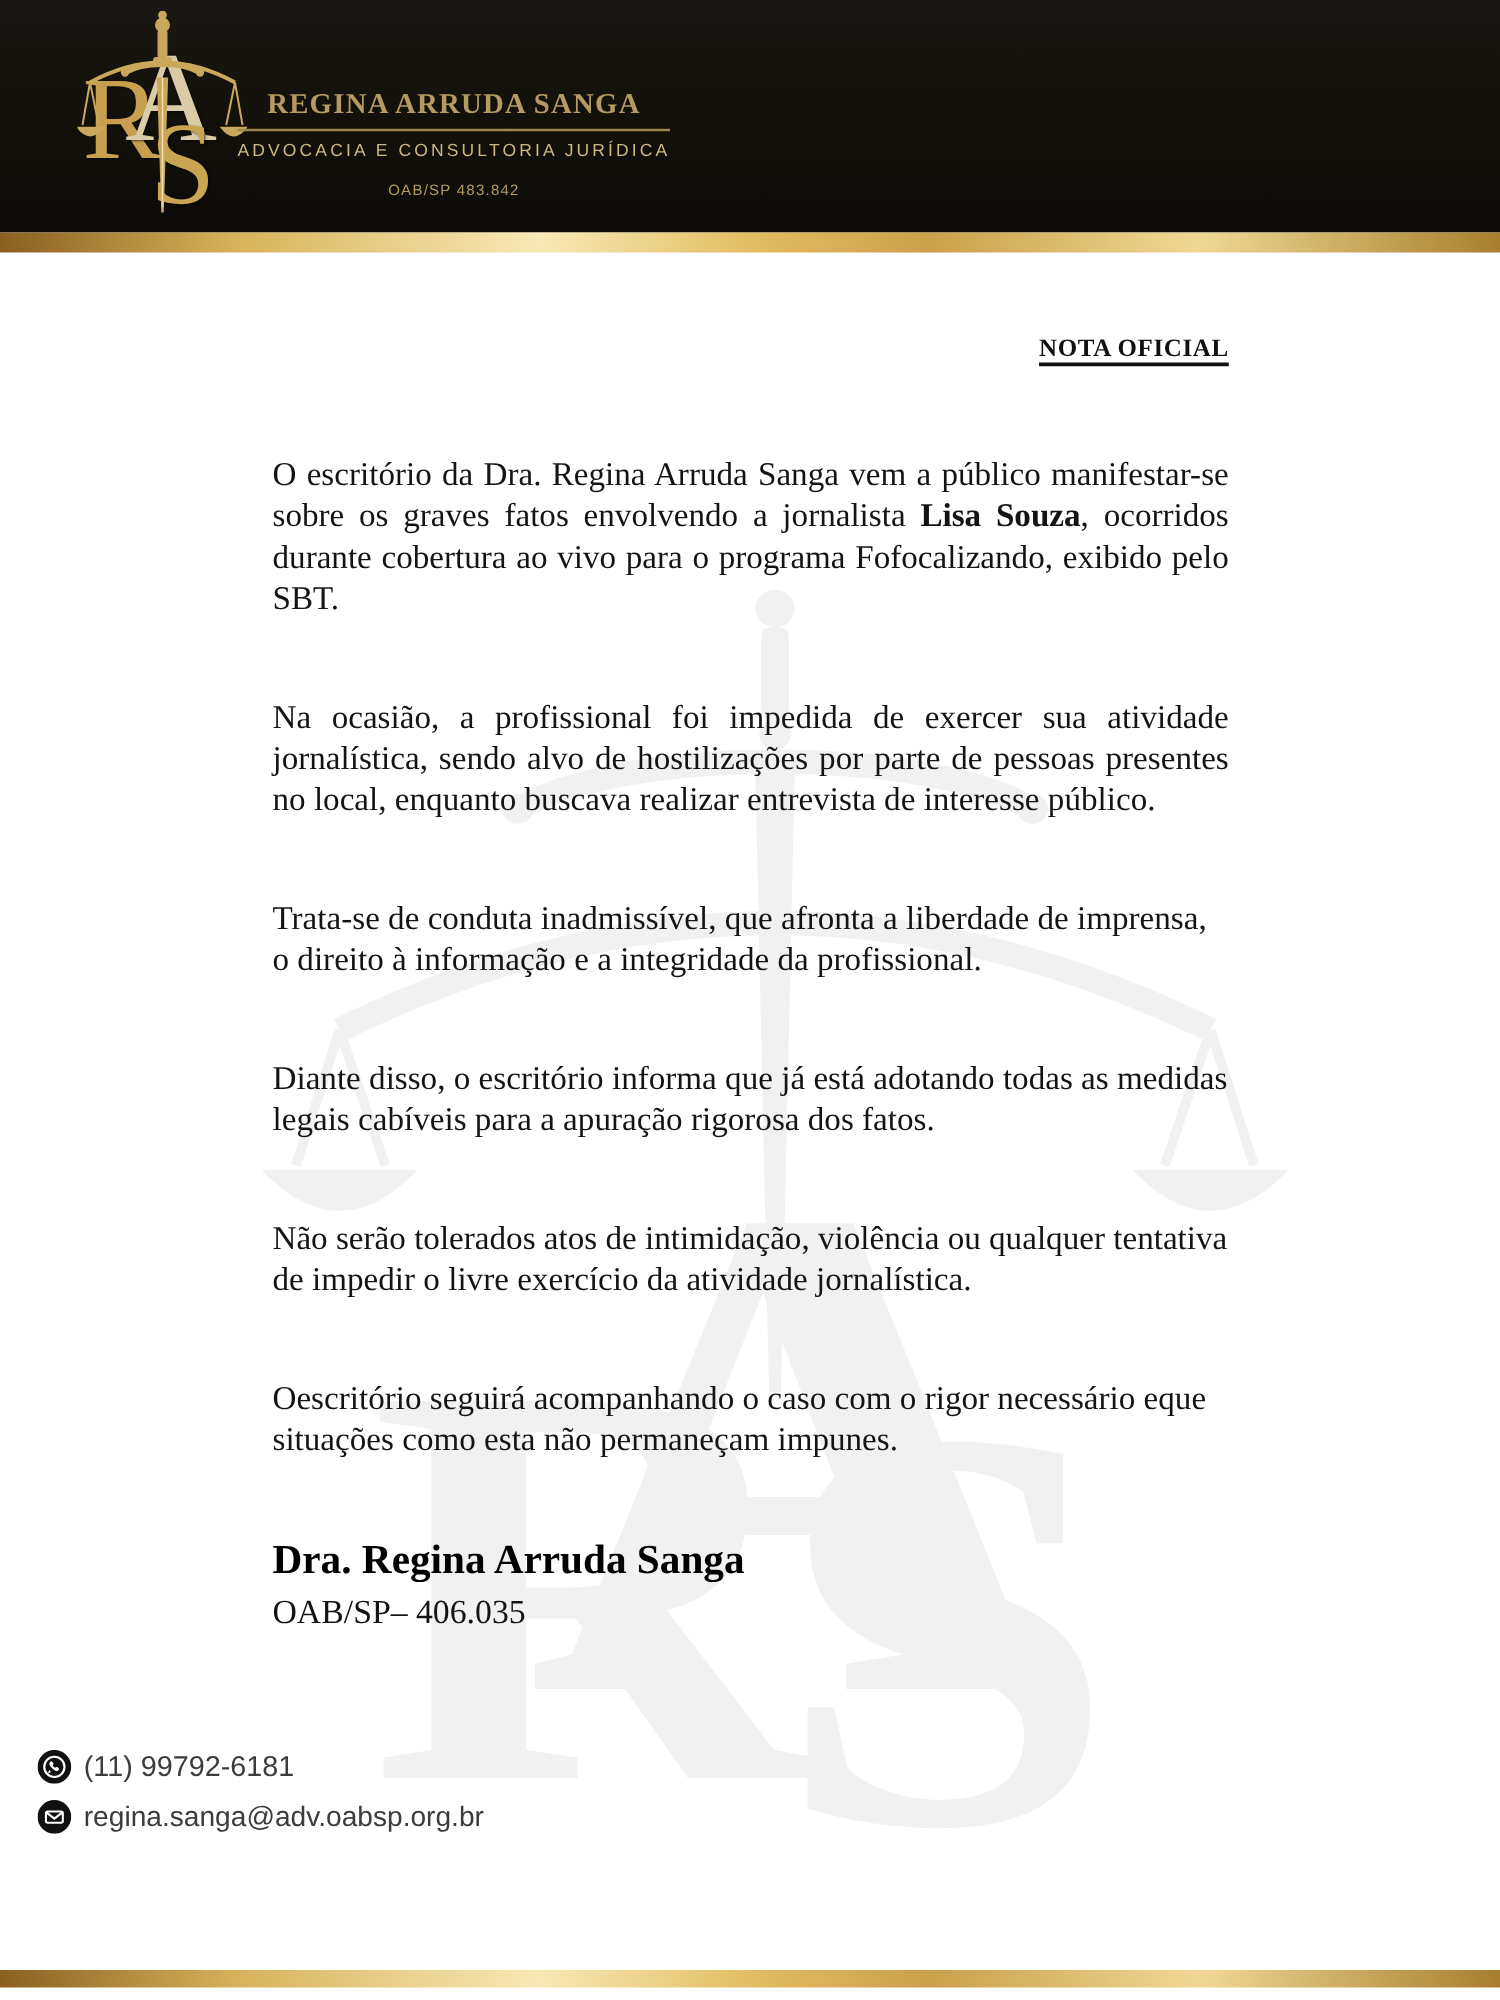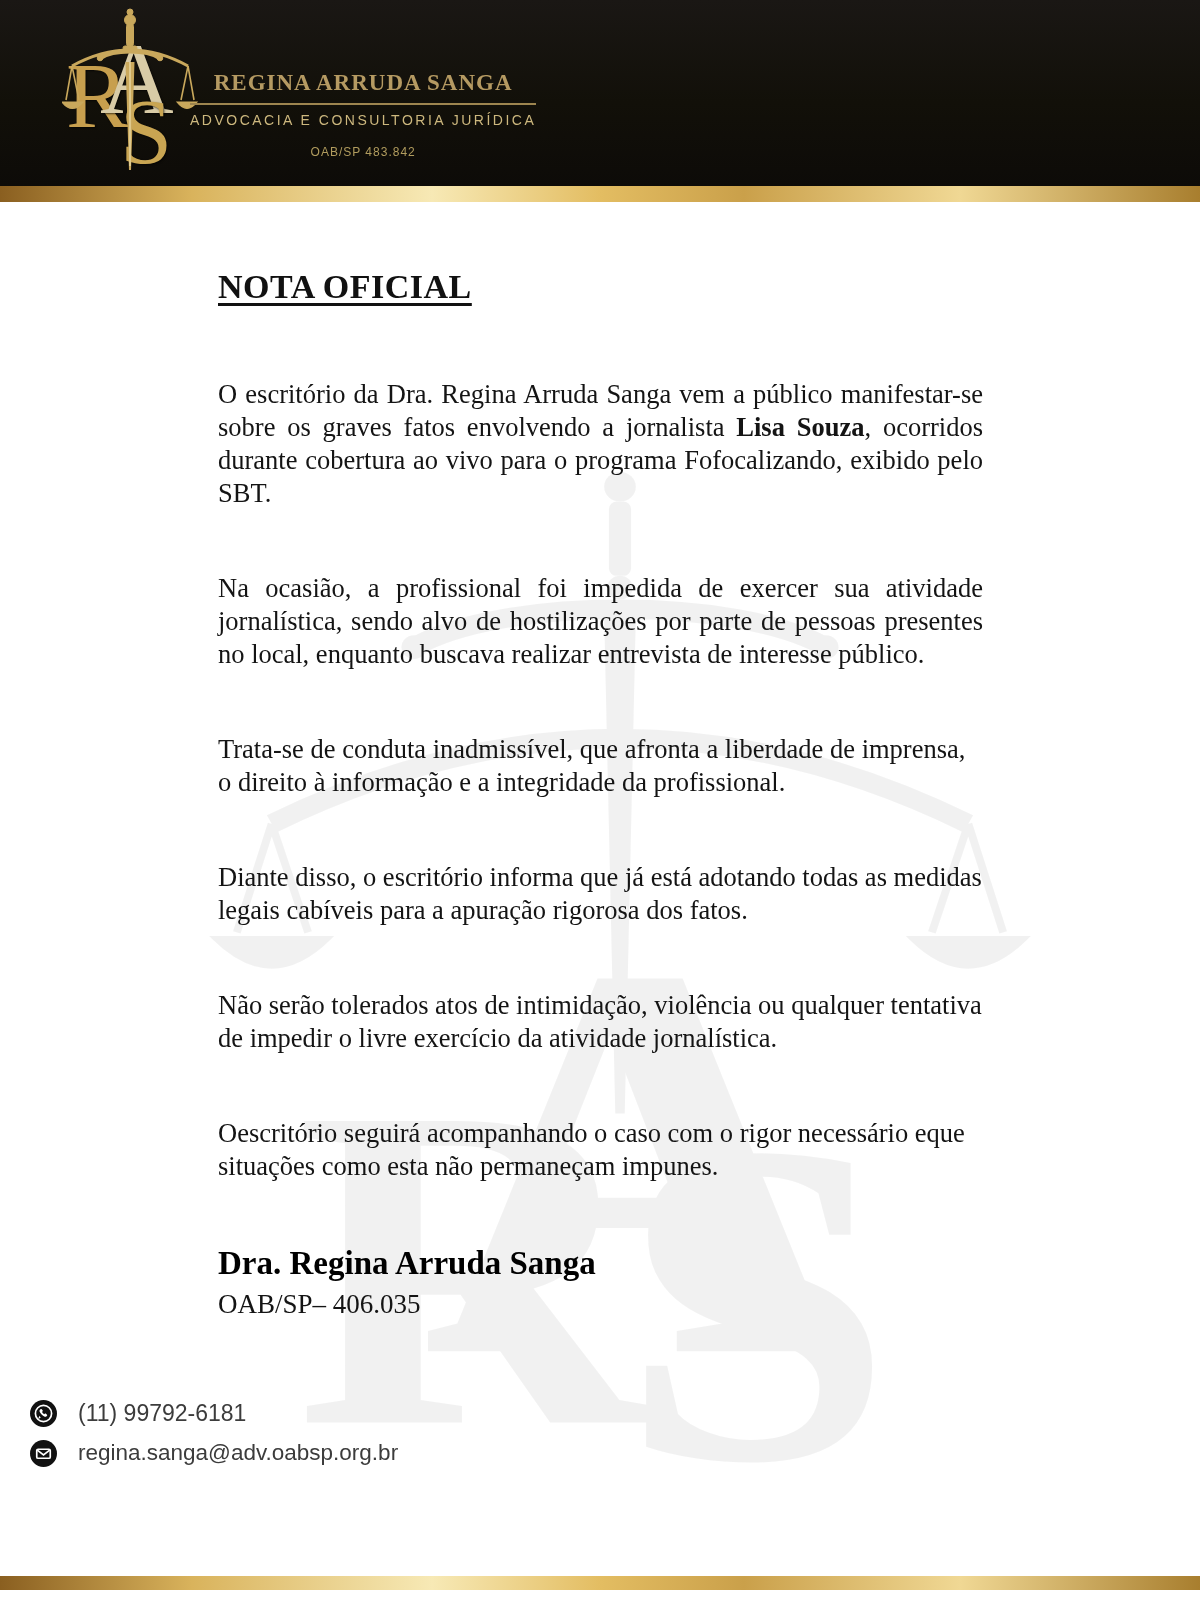--- a/index.html
+++ b/index.html
@@ -30,32 +30,32 @@
              font-family:"Liberation Sans",sans-serif;white-space:nowrap;}
   .brand-oab{margin-top:17px;font-size:12px;letter-spacing:1px;color:#b19c5e;
              font-family:"Liberation Sans",sans-serif;}
 
   
   .watermark{position:absolute;left:145px;top:460px;width:950px;height:1010px;
              opacity:.055;z-index:0;pointer-events:none;}
 
   
   .content{position:relative;z-index:1;padding:268px 217px 0 218px;box-sizing:border-box;}
-  .note-title{margin:0 0 72px 0;text-align:left;font-size:34px;font-weight:bold;
+  .note-title{margin:0 0 72px 0;text-align:right;font-size:20px;font-weight:bold;
               letter-spacing:.5px;color:#111;
               text-decoration:underline;text-decoration-thickness:3px;text-underline-offset:5px;}
   .para{margin:0 0 62px 0;font-size:26.5px;line-height:33px;color:#141414;}
   .just{text-align:justify;}
   .sig-name{font-size:33px;font-weight:bold;color:#000000;margin:0 0 7px 0;}
   .sig-oab{font-size:27px;color:#141414;}
 
   
   .contact{position:absolute;left:30px;top:1400px;z-index:1;
            font-family:"Liberation Sans",sans-serif;color:#3c3c3c;}
-  .contact-line{display:flex;align-items:flex-start;gap:21px;margin-bottom:13px;font-size:23px;}
+  .contact-line{display:flex;align-items:center;gap:10px;margin-bottom:13px;font-size:23px;}
   .contact-line:last-child{font-size:22.5px;}
   .cicon{flex:0 0 auto;display:block;}
 </style>
 </head>
 <body>
 
 <div class="page">
 
   <header class="header-band">
     <div class="logo">

